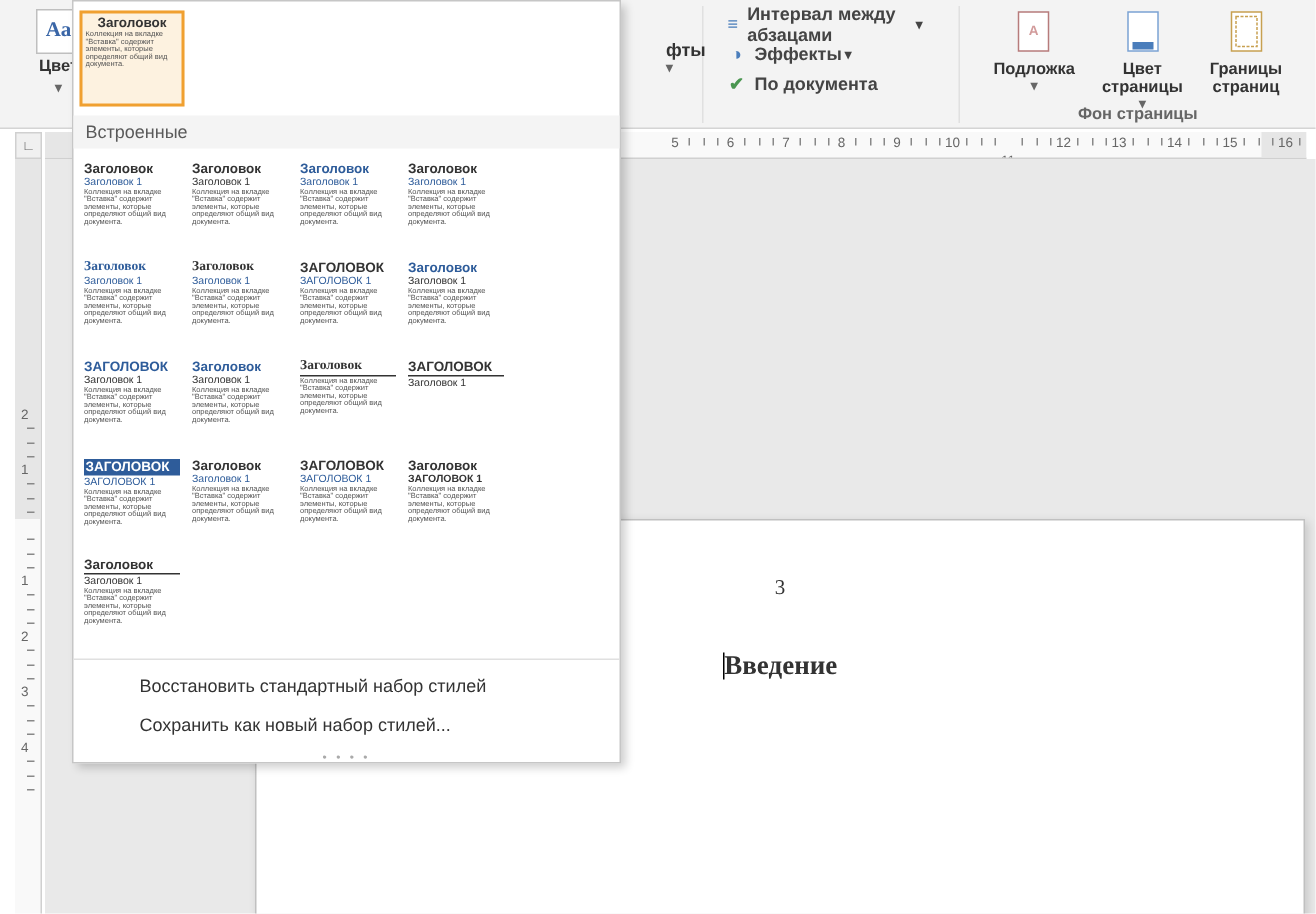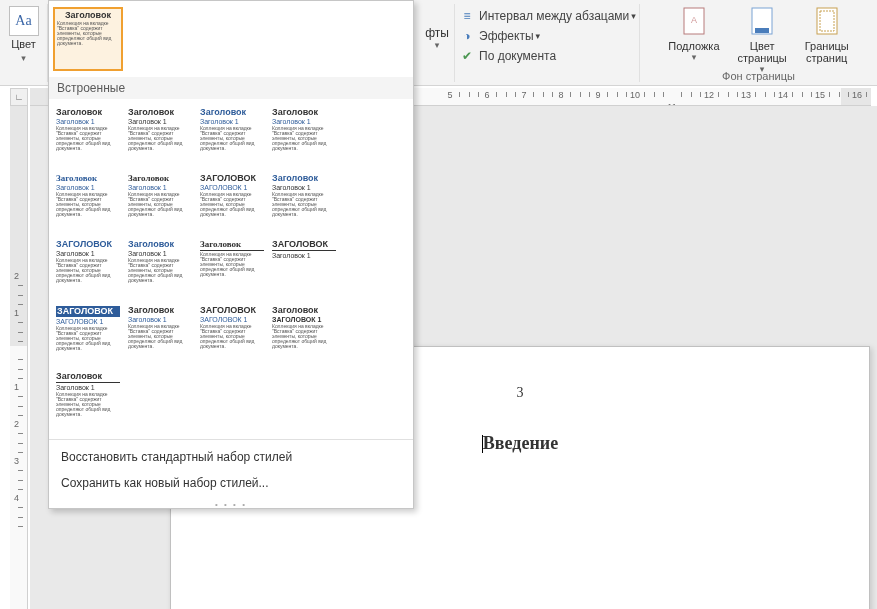--- a/index.html
+++ b/index.html
@@ -20,23 +20,24 @@
     position: absolute;
     top: 0; left: 0; right: 0;
     height: 86px;
     background: #f3f3f3;
     border-bottom: 1px solid #d4d4d4;
   }
   .ribbon-group {
     position: absolute;
     top: 4px;
     height: 78px;
-    padding: 0 0;
+    padding: 0 24px;
     border-right: 1px solid #e0e0e0;
     text-align: center;
+    font-weight: bold;
   }
   .ribbon-group-label {
     position: absolute;
     bottom: 0;
     left: 0; right: 0;
     font-size: 11px;
     color: #666;
     text-align: center;
   }
   .themes-group { left: 0; width: 48px; }
@@ -121,23 +122,24 @@
   }
   .sd-h1 { font-size: 9px; font-weight: bold; margin-bottom:1px; }
   .sd-h2 { font-size: 7px; margin-bottom:1px; }
   .sd-body { font-size: 5px; color:#555; line-height:5px; overflow:hidden; }
   .sd-doc-grid { padding: 6px 4px; }
   .sd-menu {
     border-top: 1px solid #e0e0e0;
     padding: 4px 0;
   }
   .sd-menu-item {
-    padding: 6px 12px;
+    padding: 6px 32px;
     font-size: 12px;
     cursor: pointer;
+    margin-left: 12px;
   }
   .sd-gripper {
     height: 8px;
     text-align:center;
     color:#aaa;
     font-size:8px;
     letter-spacing:2px;
     cursor: ns-resize;
   }
 

